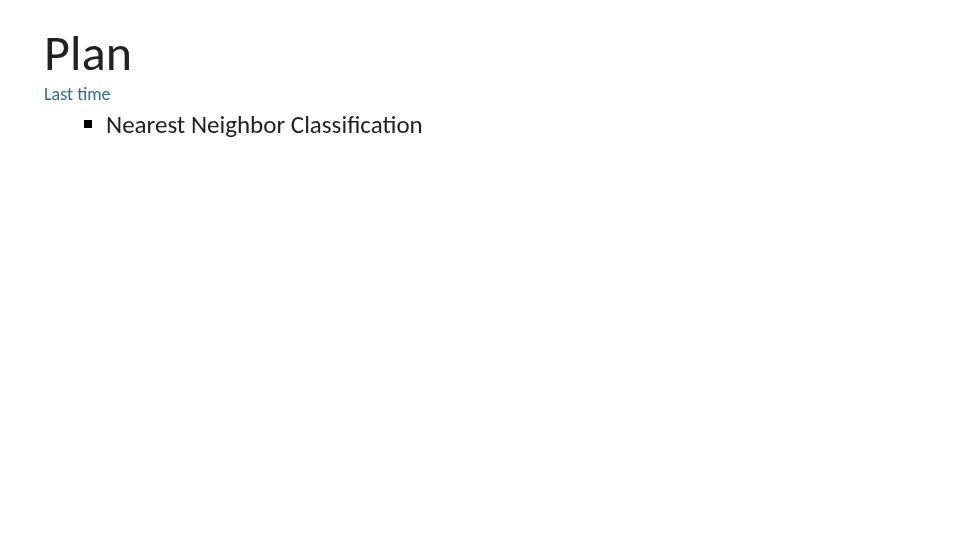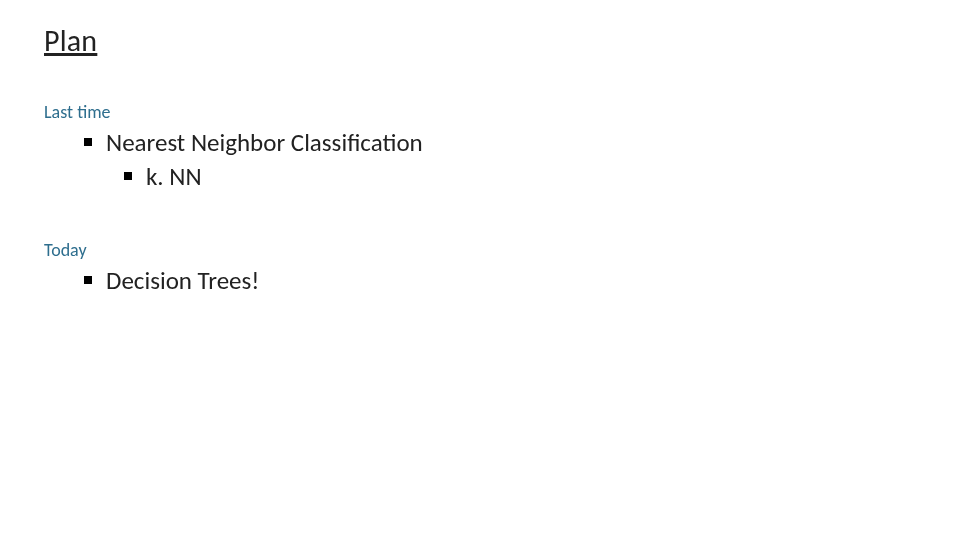--- a/index.html
+++ b/index.html
@@ -1,18 +1,18 @@
 <!DOCTYPE html>
 <html><head>
   <meta charset="utf-8">
   <style>
     * { margin: 0; padding: 0; box-sizing: border-box; }
     html, body { width: 960px; height: 540px; background: #fff; font-family: Calibri, "Segoe UI", Arial, sans-serif; color: #222; }
     .slide { padding: 22px 44px 0 44px; }
-    .title { font-size: 30px; font-weight: 400; color: #222; margin-bottom: 42px; letter-spacing: 0.2px; text-decoration: underline; }
+    .title { font-size: 50px; font-weight: 400; color: #222; letter-spacing: 0.2px; }
     .section-label { font-size: 18px; color: #2E6E8E; margin-bottom: 4px; font-weight: 400; }
     .bullets { list-style: none; }
     .lvl1 { padding-left: 40px; }
     .lvl2 { padding-left: 80px; }
     .bullet-row { display: flex; align-items: flex-start; margin-bottom: 2px; text-align: right; }
     .square { display: inline-block; width: 8px; height: 8px; background: #000; margin-right: 14px; margin-top: 11px; flex-shrink: 0; }
     .bullet-text { font-size: 25px; line-height: 1.28; color: #222; }
     .gap { height: 44px; }
   </style>
 </head>
@@ -20,28 +20,17 @@
 
 <div class="slide">
   <h1 class="title">Plan</h1>
 
   <div class="section-label">Last time</div>
   <ul class="bullets">
     <li class="bullet-row lvl1">
       <span class="square"></span>
       <span class="bullet-text">Nearest Neighbor Classification</span>
     </li>
-    <li class="bullet-row lvl2">
-      <span class="square"></span>
-      <span class="bullet-text">k. NN</span>
-    </li>
   </ul>
 
   <div class="gap"></div>
 
-  <div class="section-label">Today</div>
-  <ul class="bullets">
-    <li class="bullet-row lvl1">
-      <span class="square"></span>
-      <span class="bullet-text">Decision Trees!</span>
-    </li>
-  </ul>
 </div>
 
 </body></html>

